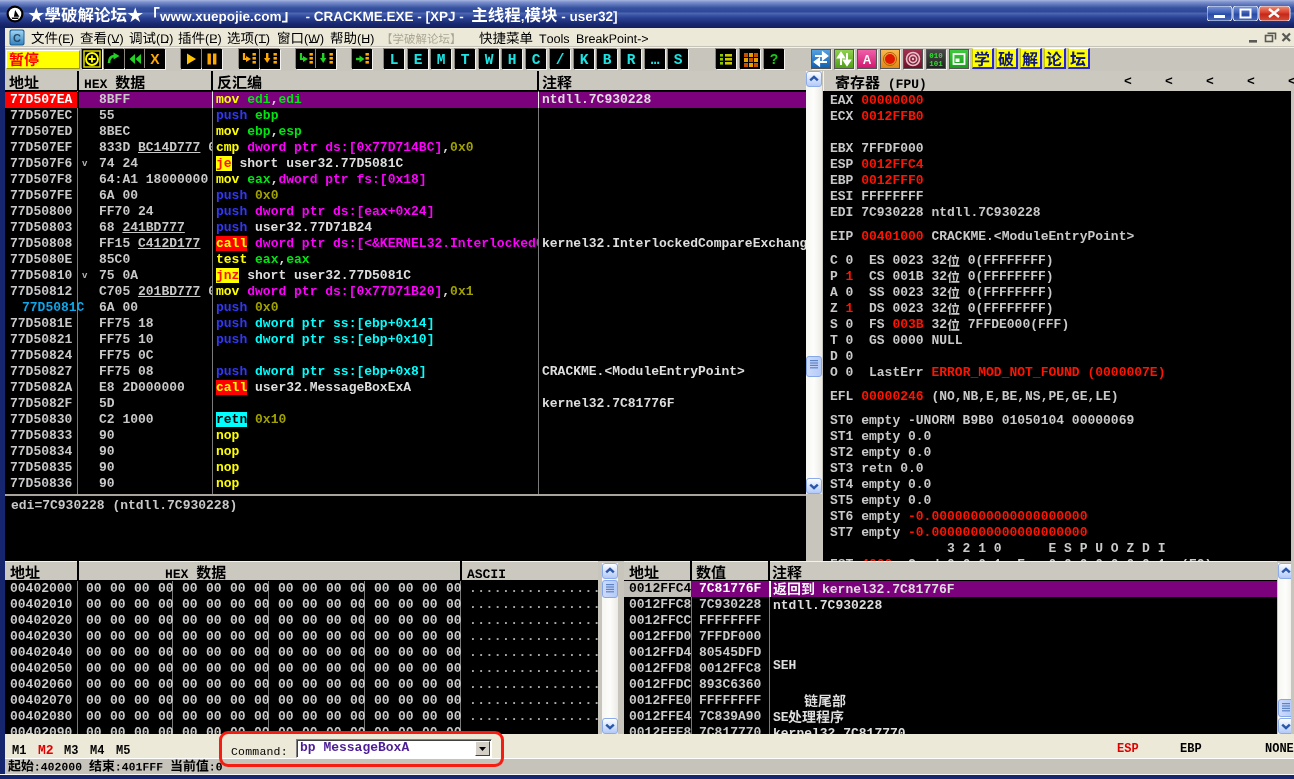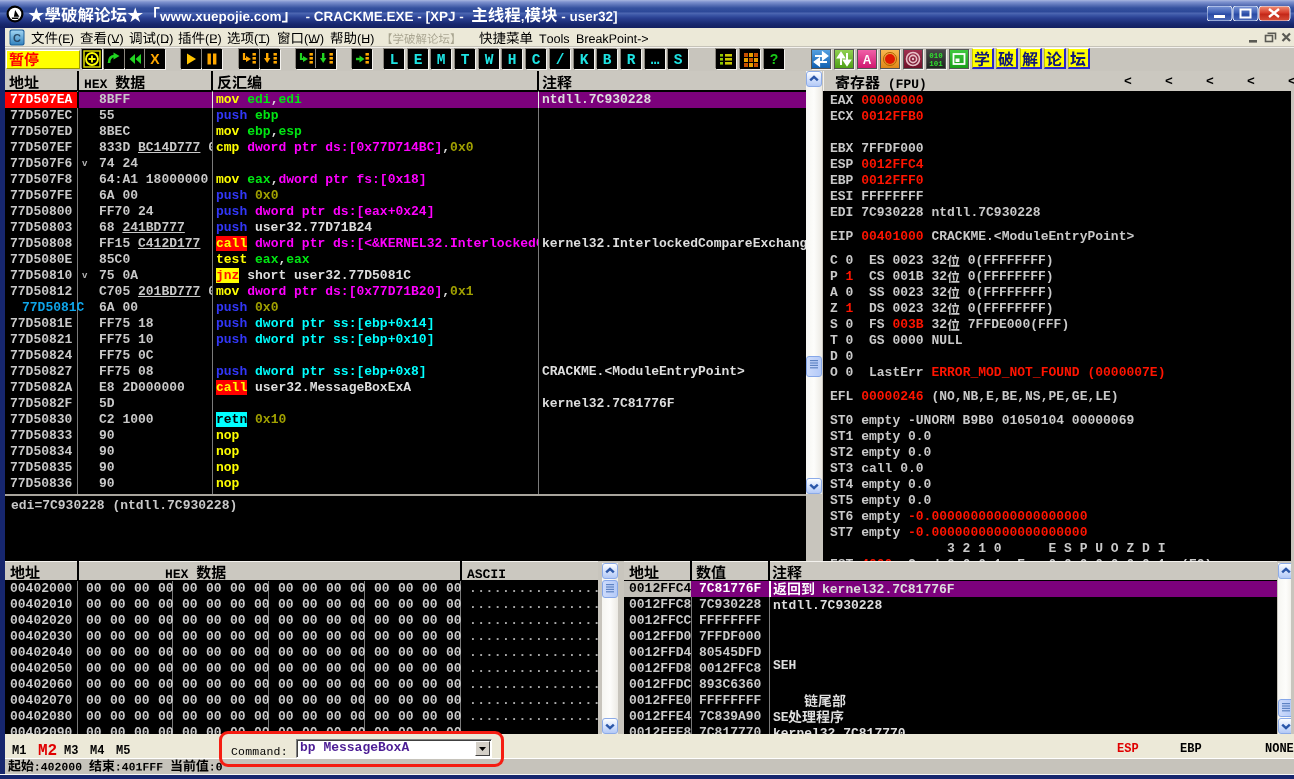--- a/index.html
+++ b/index.html
@@ -308,20 +308,21 @@
 <div class="r" style="left:208px;top:17px;width:325px;overflow:hidden"><span style="padding-left:3px;display:inline-block"><span class="b">push</span><span class="w"> </span><span class="g">ebp</span></span></div>
 <div class="r gy" style="left:5px;top:33px;color:#c9c9c9">77D507ED</div>
 <div class="r gy" style="left:74px;top:33px;width:133px;overflow:hidden"><span style="padding-left:20px;display:inline-block">8BEC</span></div>
 <div class="r" style="left:208px;top:33px;width:325px;overflow:hidden"><span style="padding-left:3px;display:inline-block"><span class="y">mov</span><span class="w"> </span><span class="g">ebp</span><span class="w">,</span><span class="g">esp</span></span></div>
 <div class="r gy" style="left:5px;top:49px;color:#c9c9c9">77D507EF</div>
 <div class="r gy" style="left:74px;top:49px;width:133px;overflow:hidden"><span style="padding-left:20px;display:inline-block"><span class="">833D </span><span class="u">BC14D777</span><span class=""> 0</span></span></div>
 <div class="r" style="left:208px;top:49px;width:325px;overflow:hidden"><span style="padding-left:3px;display:inline-block"><span class="y">cmp</span><span class="w"> </span><span class="m">dword ptr ds:[0x77D714BC]</span><span class="w">,</span><span class="o">0x0</span></span></div>
 <div class="r gy" style="left:5px;top:65px;color:#c9c9c9">77D507F6</div>
 <div class="r" style="left:77px;top:68px;color:#b9b9b9;font-size:9px;line-height:10px">v</div>
 <div class="r gy" style="left:74px;top:65px;width:133px;overflow:hidden"><span style="padding-left:20px;display:inline-block">74 24</span></div>
+<div class="r" style="left:208px;top:65px;width:325px;overflow:hidden"><span style="padding-left:3px;display:inline-block"><span class="jh">je</span><span class="w"> short user32.77D5081C</span></span></div>
 <div class="r gy" style="left:5px;top:81px;color:#c9c9c9">77D507F8</div>
 <div class="r gy" style="left:74px;top:81px;width:133px;overflow:hidden"><span style="padding-left:20px;display:inline-block">64:A1 18000000</span></div>
 <div class="r" style="left:208px;top:81px;width:325px;overflow:hidden"><span style="padding-left:3px;display:inline-block"><span class="y">mov</span><span class="w"> </span><span class="g">eax</span><span class="w">,</span><span class="m">dword ptr fs:[0x18]</span></span></div>
 <div class="r gy" style="left:5px;top:97px;color:#c9c9c9">77D507FE</div>
 <div class="r gy" style="left:74px;top:97px;width:133px;overflow:hidden"><span style="padding-left:20px;display:inline-block">6A 00</span></div>
 <div class="r" style="left:208px;top:97px;width:325px;overflow:hidden"><span style="padding-left:3px;display:inline-block"><span class="b">push</span><span class="w"> </span><span class="o">0x0</span></span></div>
 <div class="r gy" style="left:5px;top:113px;color:#c9c9c9">77D50800</div>
 <div class="r gy" style="left:74px;top:113px;width:133px;overflow:hidden"><span style="padding-left:20px;display:inline-block">FF70 24</span></div>
 <div class="r" style="left:208px;top:113px;width:325px;overflow:hidden"><span style="padding-left:3px;display:inline-block"><span class="b">push</span><span class="w"> </span><span class="m">dword ptr ds:[eax+0x24]</span></span></div>
 <div class="r gy" style="left:5px;top:129px;color:#c9c9c9">77D50803</div>
@@ -437,21 +438,21 @@
           <path fill="#c9c9c9" d="M5.5 5.4C5.8 7.1 6.1 9.4 6.3 10.8L7.8 10.3C7.7 9.0 7.3 6.8 6.9 5.1ZM7.2 1.1C7.4 1.8 7.7 2.6 7.8 3.1H4.7V4.7H12.0V3.1H8.0L9.3 2.8C9.2 2.2 8.9 1.4 8.7 0.8ZM4.2 11.1V12.7H12.4V11.1H10.2C10.7 9.5 11.2 7.2 11.5 5.3L9.8 5.0C9.7 6.9 9.2 9.4 8.8 11.1ZM3.4 1.0C2.7 2.9 1.6 4.7 0.4 5.9C0.7 6.3 1.1 7.1 1.2 7.5C1.5 7.2 1.8 6.9 2.1 6.5V13.1H3.6V4.1C4.1 3.2 4.5 2.3 4.8 1.5Z"></path>
         </svg></div>
 <div class="r gy" style="left:137px;top:226px"> 7FFDE000(FFF)</div>
 <div class="r" style="left:7px;top:242px"><span class="gy">T 0  GS 0000 NULL</span></div>
 <div class="r" style="left:7px;top:258px"><span class="gy">D 0</span></div>
 <div class="r" style="left:7px;top:274px"><span class="gy">O 0  LastErr </span><span class="rd">ERROR_MOD_NOT_FOUND (0000007E)</span></div>
 <div class="r" style="left:7px;top:298px"><span class="gy">EFL </span><span class="rd">00000246</span><span class="gy"> (NO,NB,E,BE,NS,PE,GE,LE)</span></div>
 <div class="r" style="left:7px;top:322px"><span class="gy">ST0 empty -UNORM B9B0 01050104 00000069</span></div>
 <div class="r" style="left:7px;top:338px"><span class="gy">ST1 empty 0.0</span></div>
 <div class="r" style="left:7px;top:354px"><span class="gy">ST2 empty 0.0</span></div>
-<div class="r" style="left:7px;top:370px"><span class="gy">ST3 call 0.0</span></div>
+<div class="r" style="left:7px;top:370px"><span class="gy">ST3 retn 0.0</span></div>
 <div class="r" style="left:7px;top:386px"><span class="gy">ST4 empty 0.0</span></div>
 <div class="r" style="left:7px;top:402px"><span class="gy">ST5 empty 0.0</span></div>
 <div class="r" style="left:7px;top:418px"><span class="gy">ST6 empty </span><span class="rd">-0.00000000000000000000</span></div>
 <div class="r" style="left:7px;top:434px"><span class="gy">ST7 empty </span><span class="rd">-0.00000000000000000000</span></div>
 <div class="r" style="left:7px;top:450px"><span class="gy">               3 2 1 0      E S P U O Z D I</span></div>
 <div class="r" style="left:7px;top:466px"><span class="gy">FST </span><span class="rd">4000</span><span class="gy">  Cond 0 0 0 1  Err 0 0 0 0 0 0 0 1  (EQ)</span></div>
 </div>
 <div class="ab" style="left:5px;top:561px;width:593px;height:20px;background:#cbc8c0;border-top:1px solid #f4f2ee;border-bottom:1px solid #000"></div>
 <div class="ab" style="left:77px;top:561px;width:2px;height:20px;background:#000"></div>
 <div class="ab" style="left:460px;top:561px;width:2px;height:20px;background:#000"></div>
@@ -725,21 +726,21 @@
         <rect x="3" y="3.0" width="8" height="1.2" fill="#5e83c3"></rect>
         <rect x="3" y="5.4" width="8" height="1.2" fill="#5e83c3"></rect>
         <rect x="3" y="7.8" width="8" height="1.2" fill="#5e83c3"></rect>
         <rect x="3" y="10.2" width="8" height="1.2" fill="#5e83c3"></rect>
       </svg></div>
 <div class="sbtn" style="left:1278px;top:718px"><svg width="14" height="14" viewBox="0 0 14 14">
         <path d="M3.2 5.6 L7 9.2 L10.8 5.6" fill="none" stroke="#2b57a9" stroke-width="2.4"></path>
       </svg></div>
 <div class="ab" style="left:0;top:734px;width:1294px;height:24px;background:#ece9d8"></div>
 <div class="r" style="left:12px;top:743px;color:#000;font-size:12px">M1</div>
-<div class="r" style="left:38px;top:743px;color:#e00000;font-size:16px">M2</div>
+<div class="r" style="left:38px;top:743px;color:#e00000;font-size:13px">M2</div>
 <div class="r" style="left:64px;top:743px;color:#000;font-size:12px">M3</div>
 <div class="r" style="left:90px;top:743px;color:#000;font-size:12px">M4</div>
 <div class="r" style="left:116px;top:743px;color:#000;font-size:12px">M5</div>
 <div class="r" style="left:231px;top:744px;color:#000;font-size:11.5px;font-weight:normal;letter-spacing:0.2px">Command:</div>
 <div class="ab" style="left:296px;top:739px;width:196px;height:19px;background:#fff;border:1px solid #808080;border-bottom-color:#fff;border-right-color:#fff;box-shadow:inset 1px 1px 0 #404040"></div>
 <div class="r" style="left:300px;top:740px;color:#4c1d95">bp MessageBoxA</div>
 <div class="ab" style="left:475px;top:741px;width:15px;height:15px;background:#d4d0c8;border:1px solid #404040;border-top-color:#fff;border-left-color:#fff"><svg width="13" height="13" viewBox="0 0 13 13">
         <path d="M3 5 L6.5 9 L10 5 Z" fill="#000"></path>
       </svg></div>
 <div class="r" style="left:1117px;top:741px;color:#e00000;font-size:12px">ESP</div>

